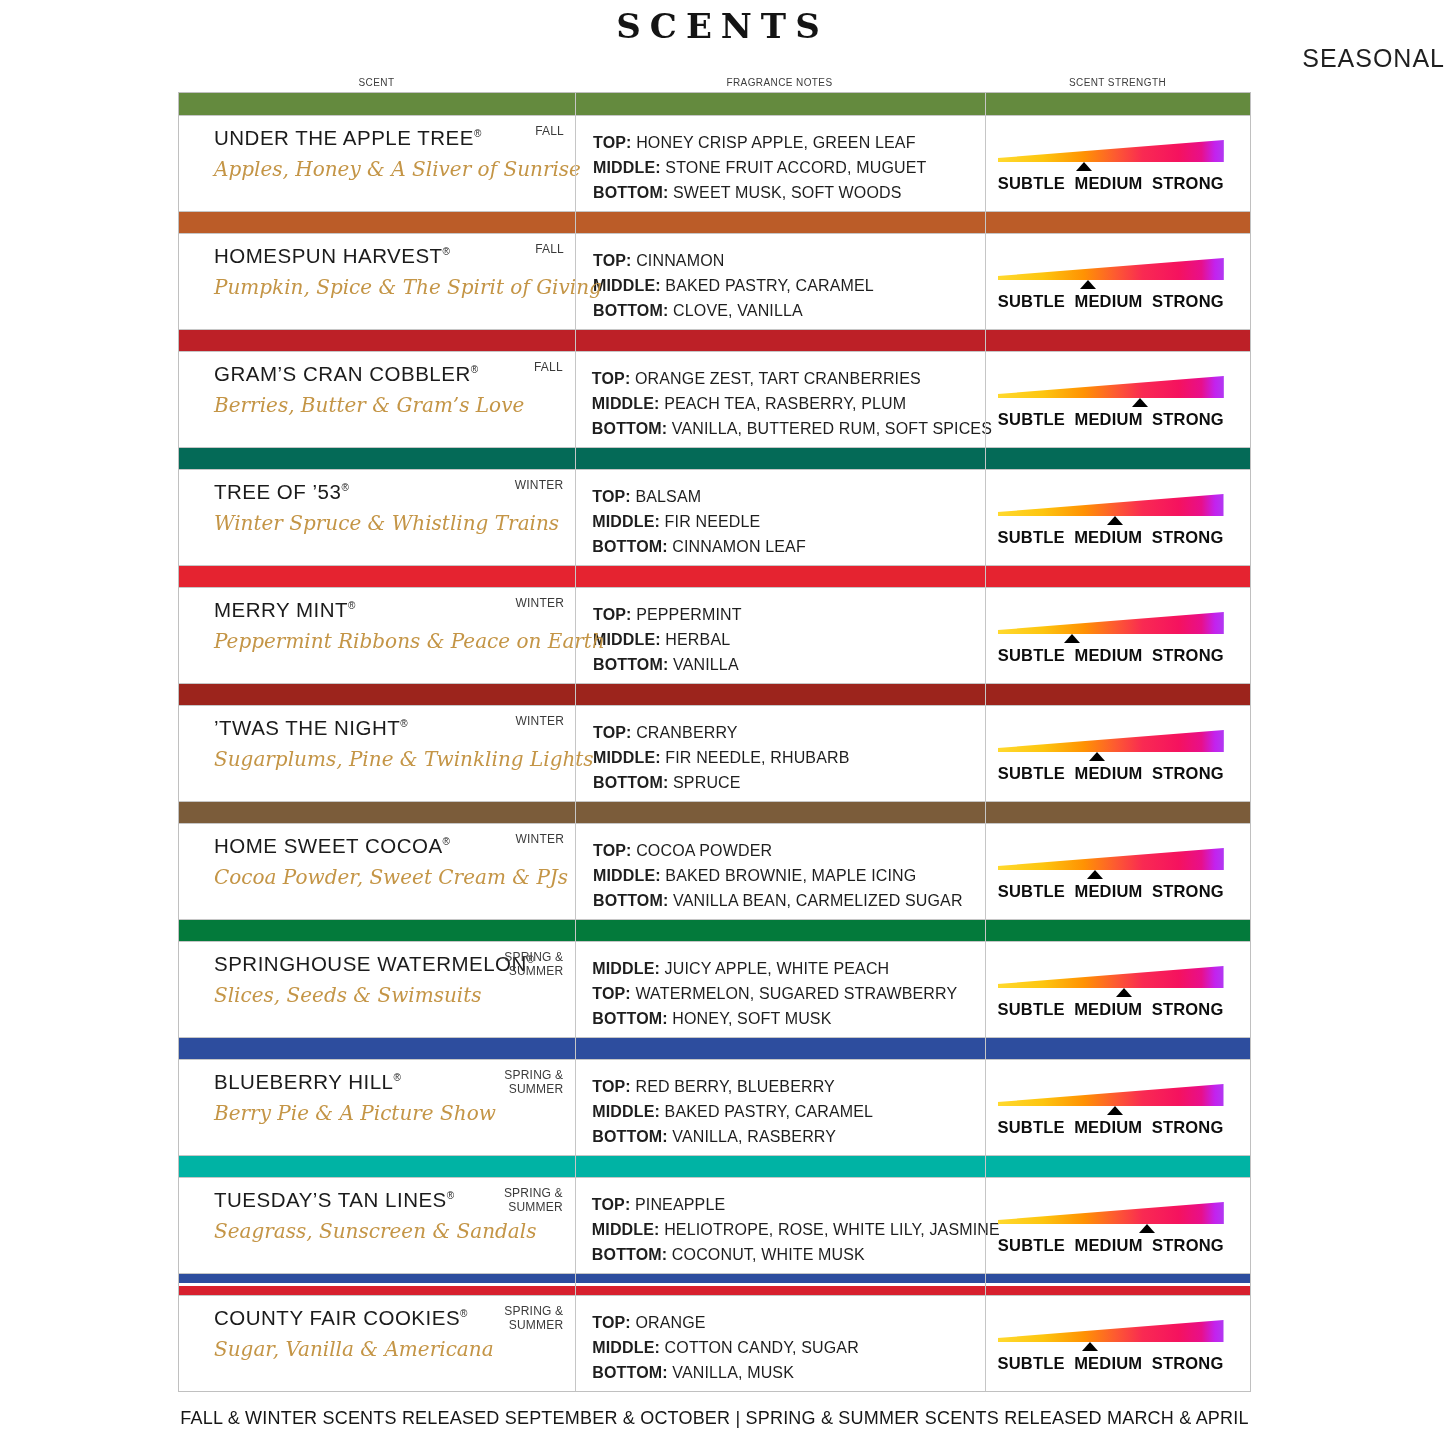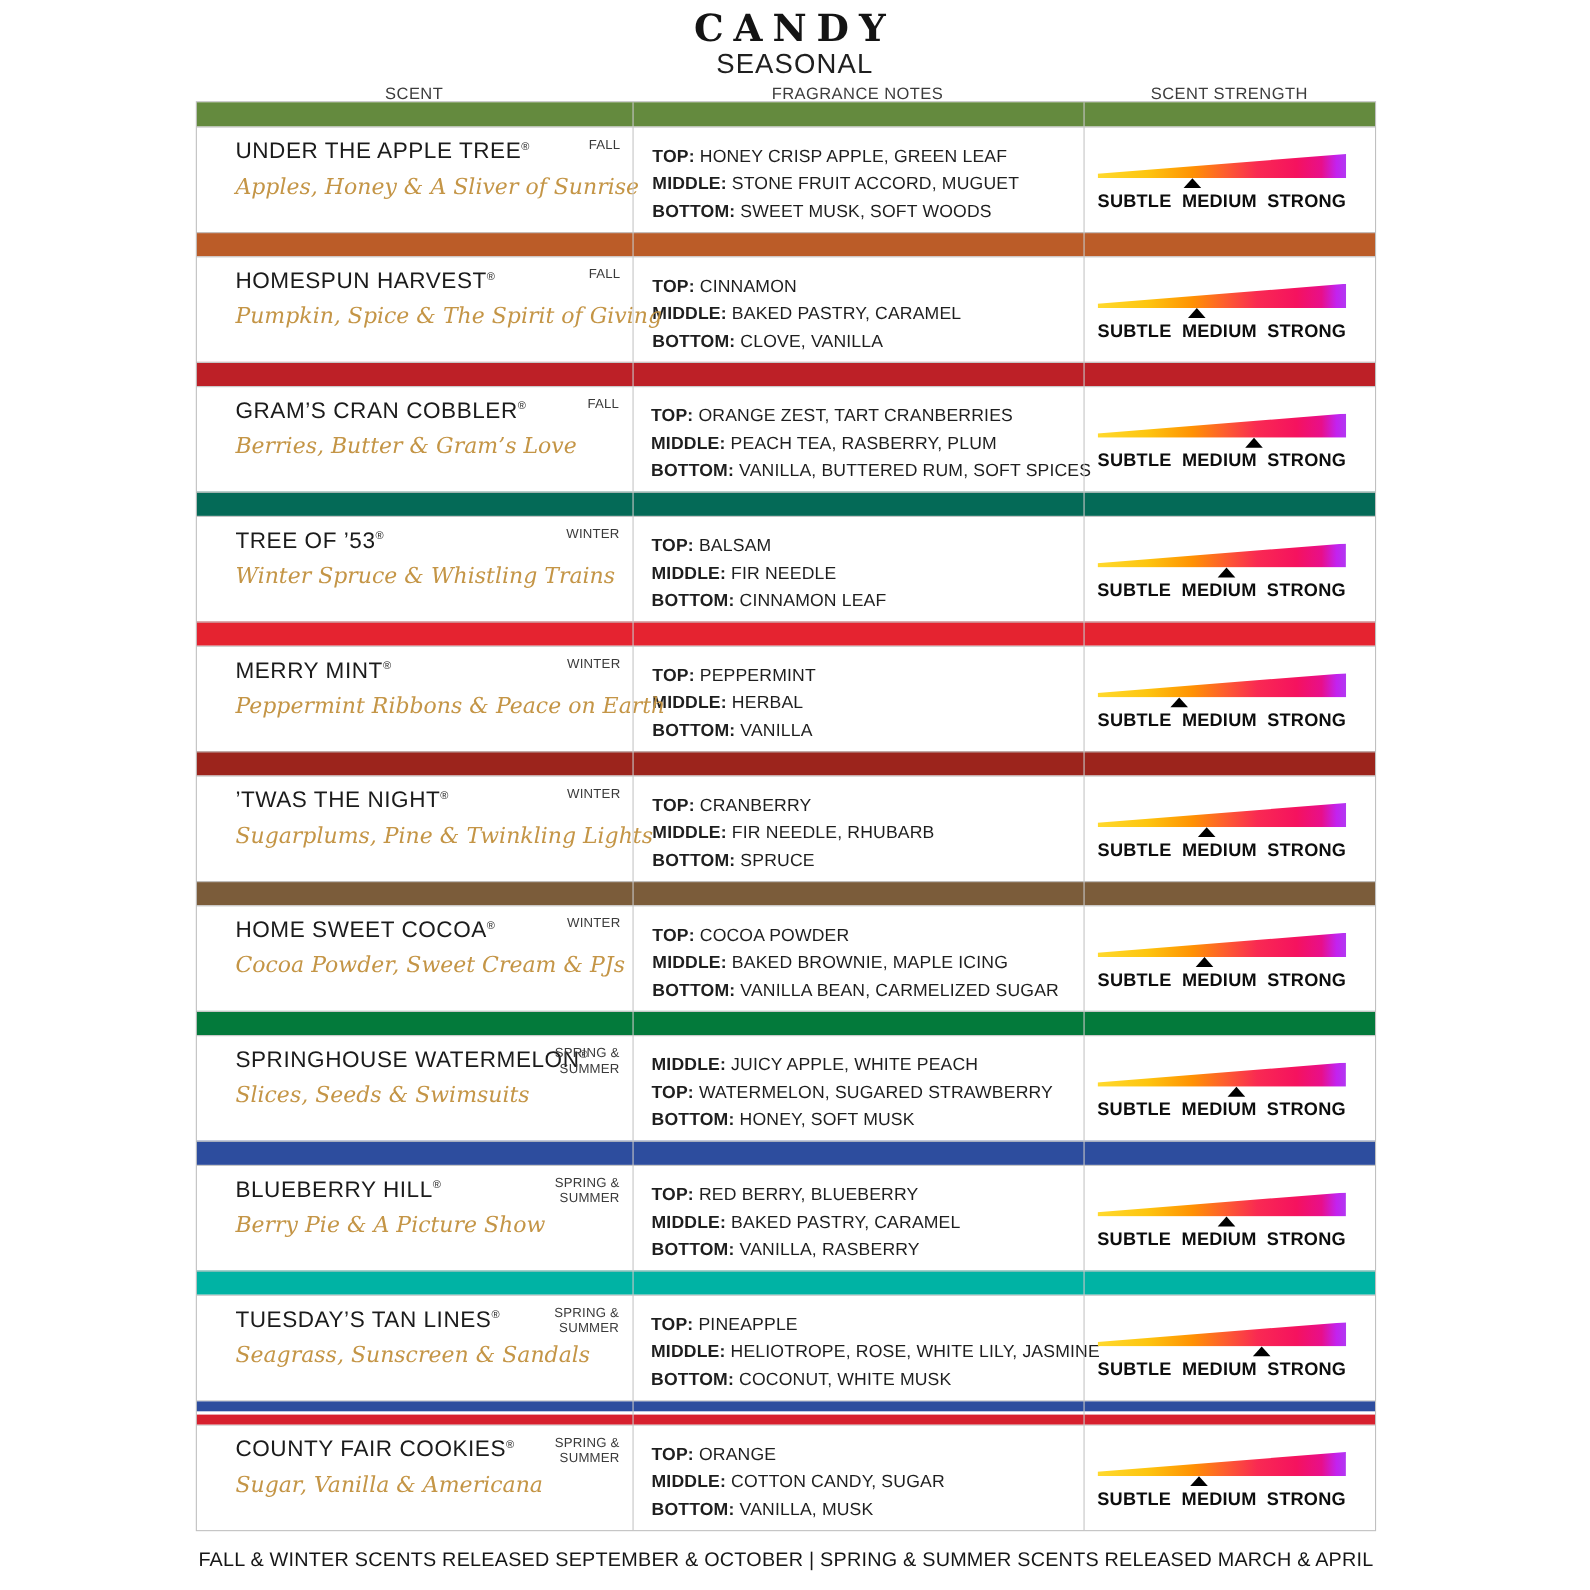--- a/index.html
+++ b/index.html
@@ -2,25 +2,25 @@
 <html><head>
 <meta charset="utf-8">
 <style>
   html,body{margin:0;padding:0;background:#ffffff;}
   body{width:1445px;height:1445px;font-family:"Liberation Sans",sans-serif;}
   .page{position:relative;width:1445px;height:1445px;overflow:hidden;background:#fff;}
 
   .title{position:absolute;top:6px;left:0;width:100%;text-align:center;
          font-family:"DejaVu Serif",serif;font-weight:bold;font-size:34px;
          letter-spacing:9px;color:#141414;}
-  .subtitle{position:absolute;top:44px;left:0;width:100%;text-align:center;
+  .subtitle{position:absolute;top:44px;left:0;width:100%;text-align:right;
          font-size:25px;letter-spacing:1px;color:#1f1f1f;}
 
   .col-headers{position:absolute;top:77px;left:178px;width:1073px;display:flex;
-         font-size:15px;color:#3c3c3c;letter-spacing:0.4px;}
+         font-size:10px;color:#3c3c3c;letter-spacing:0.4px;}
   .col-headers .h1{width:397px;text-align:center;}
   .col-headers .h2{width:409px;text-align:center;}
   .col-headers .h3{width:267px;text-align:center;}
 
   .table{position:absolute;top:92px;left:178px;width:1073px;
          border:1px solid #c0c0c0;box-sizing:border-box;background:#fff;}
   .vline{position:absolute;top:0;bottom:0;width:1px;background:#c6c6c6;z-index:6;}
   .vline.v1{left:396px;}
   .vline.v2{left:806px;}
 
@@ -56,21 +56,21 @@
          font-weight:bold;font-size:16.5px;color:#0d0d0d;letter-spacing:0.2px;}
 
   .footer{position:absolute;top:1408px;left:178px;width:1073px;text-align:center;
          font-size:18px;color:#161616;letter-spacing:0.2px;}
 </style>
 </head>
 <body>
 
 <div class="page">
 
-  <div class="title">CANDY</div>
+  <div class="title">SCENTS</div>
   <div class="subtitle">SEASONAL</div>
 
   <div class="col-headers">
     <div class="h1">SCENT</div>
     <div class="h2">FRAGRANCE NOTES</div>
     <div class="h3">SCENT STRENGTH</div>
   </div>
 
   <div class="table">
     <div class="rows">

